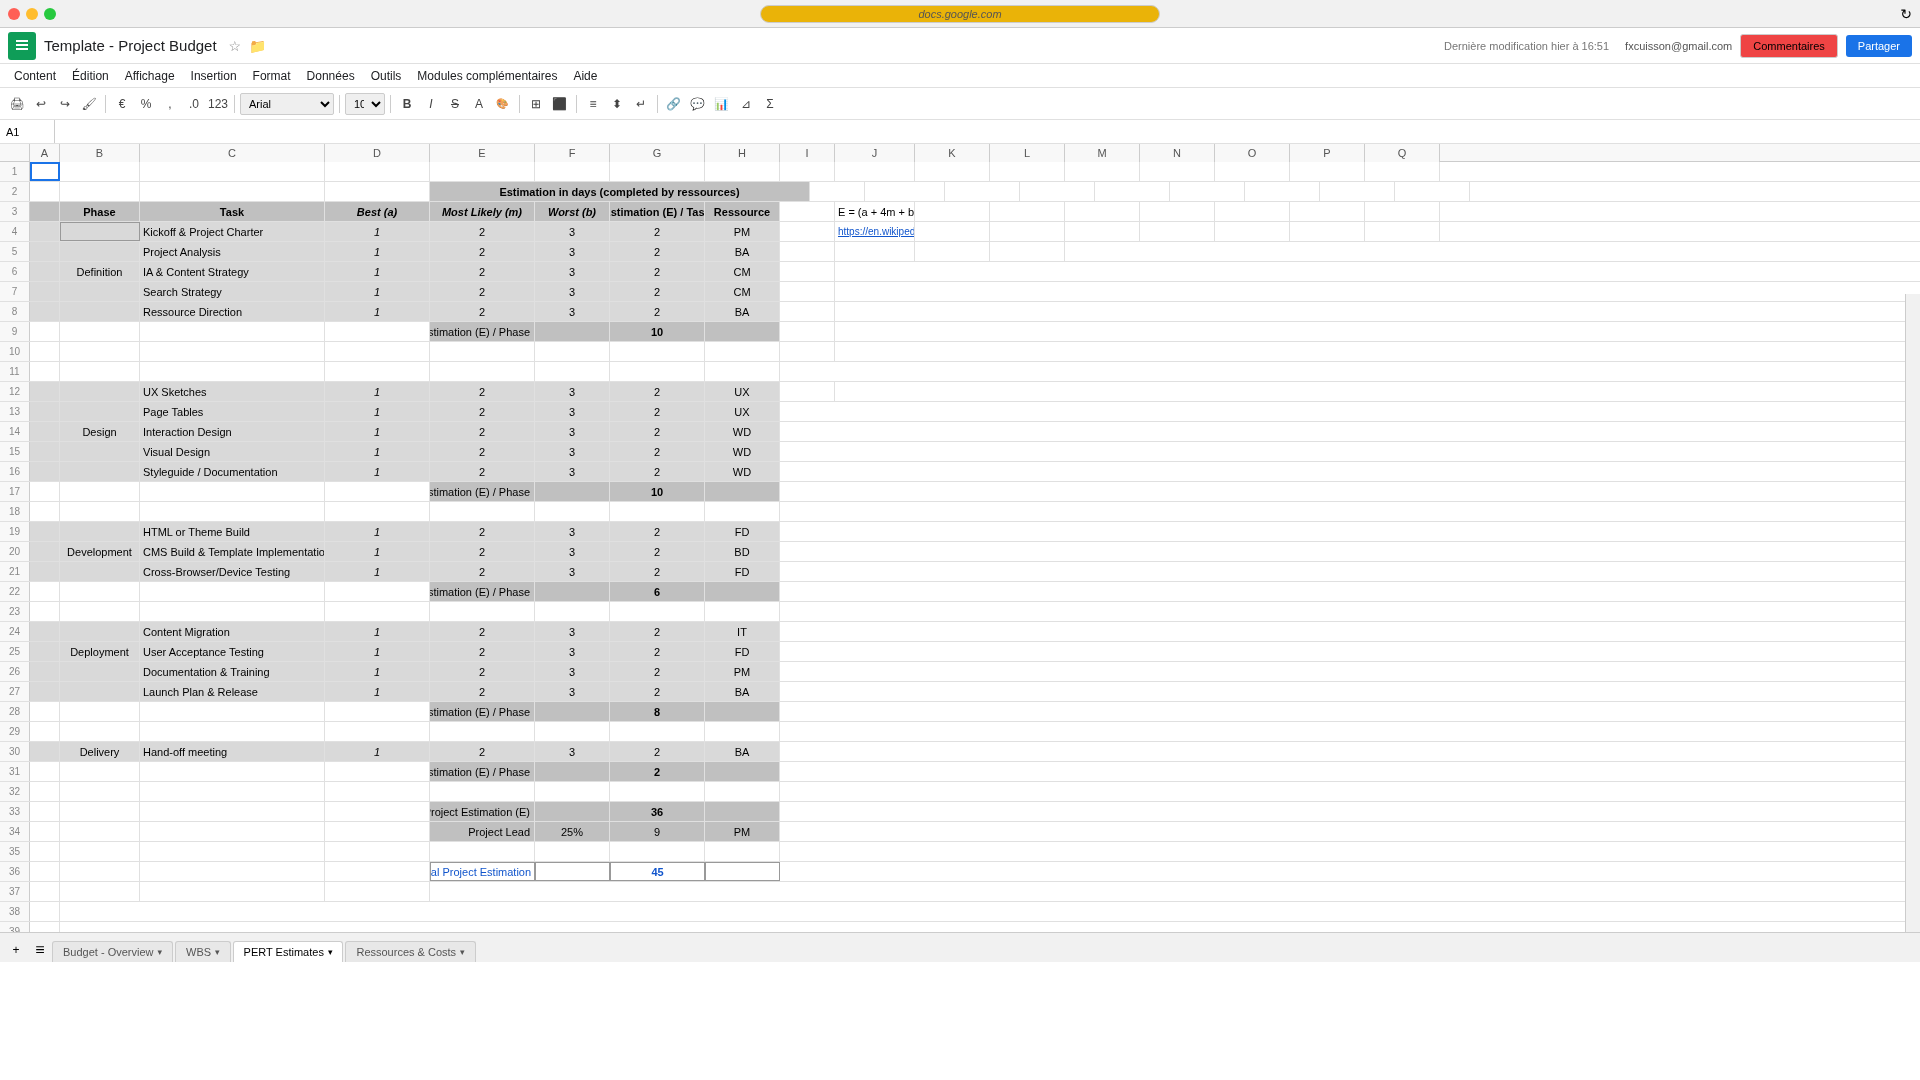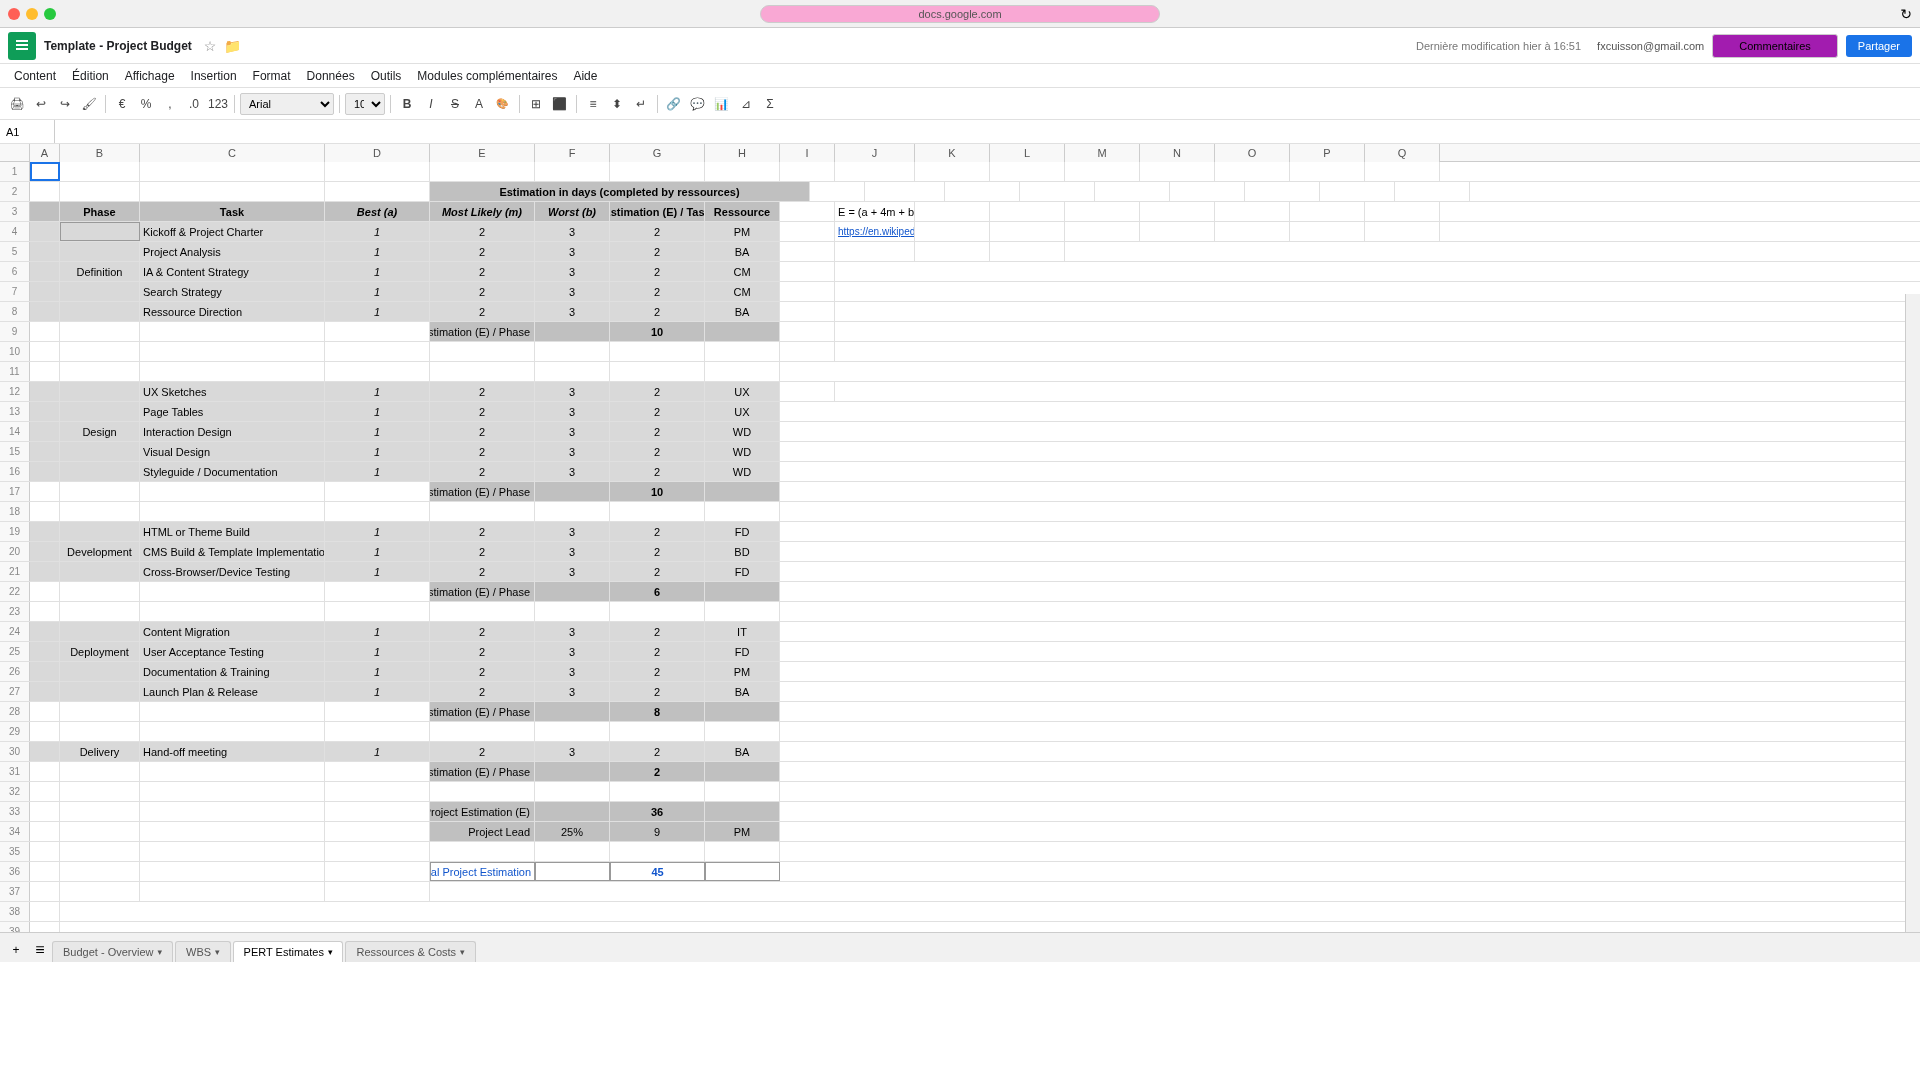--- a/index.html
+++ b/index.html
@@ -19,28 +19,29 @@
       position: absolute;
       left: 8px;
       display: flex;
       gap: 6px;
     }
     .win-btn { width: 12px; height: 12px; border-radius: 50%; }
     .win-close { background: #ff5f56; }
     .win-min { background: #ffbd2e; }
     .win-max { background: #27c93f; }
     #title-bar .url-bar {
-      background: #f9a8d4;
+      background: #eab308;
       border: 1px solid #ccc;
       border-radius: 12px;
       padding: 2px 12px;
       font-size: 11px;
       color: #555;
       min-width: 400px;
       text-align: center;
+      font-style: italic;
     }
     #title-bar .toolbar-right {
       position: absolute;
       right: 8px;
       display: flex;
       gap: 4px;
     }
 
     
     #app-header {
@@ -52,29 +53,29 @@
       gap: 8px;
       border-bottom: 1px solid #e0e0e0;
     }
     #app-header .app-icon {
       width: 28px; height: 28px;
       background: #0f9d58;
       border-radius: 3px;
       display: flex; align-items: center; justify-content: center;
       color: white; font-size: 16px;
     }
-    #app-title { font-size: 12px; font-weight: 700; color: #202124; }
+    #app-title { font-size: 15px; font-weight: 400; color: #202124; }
     #app-header .star-icon { color: #888; font-size: 14px; margin-left: 4px; }
     #app-header .folder-icon { color: #888; font-size: 14px; }
     #last-modified { font-size: 11px; color: #777; margin-left: auto; }
     .header-btn {
-      padding: 5px 26px;
+      padding: 5px 12px;
       border: 1px solid #ccc;
       border-radius: 3px;
-      background: #a21caf;
+      background: #ef4444;
       font-size: 11px;
       cursor: pointer;
     }
     .share-btn {
       background: #1a73e8;
       color: white;
       border: none;
       border-radius: 3px;
       padding: 5px 12px;
       font-size: 11px;

